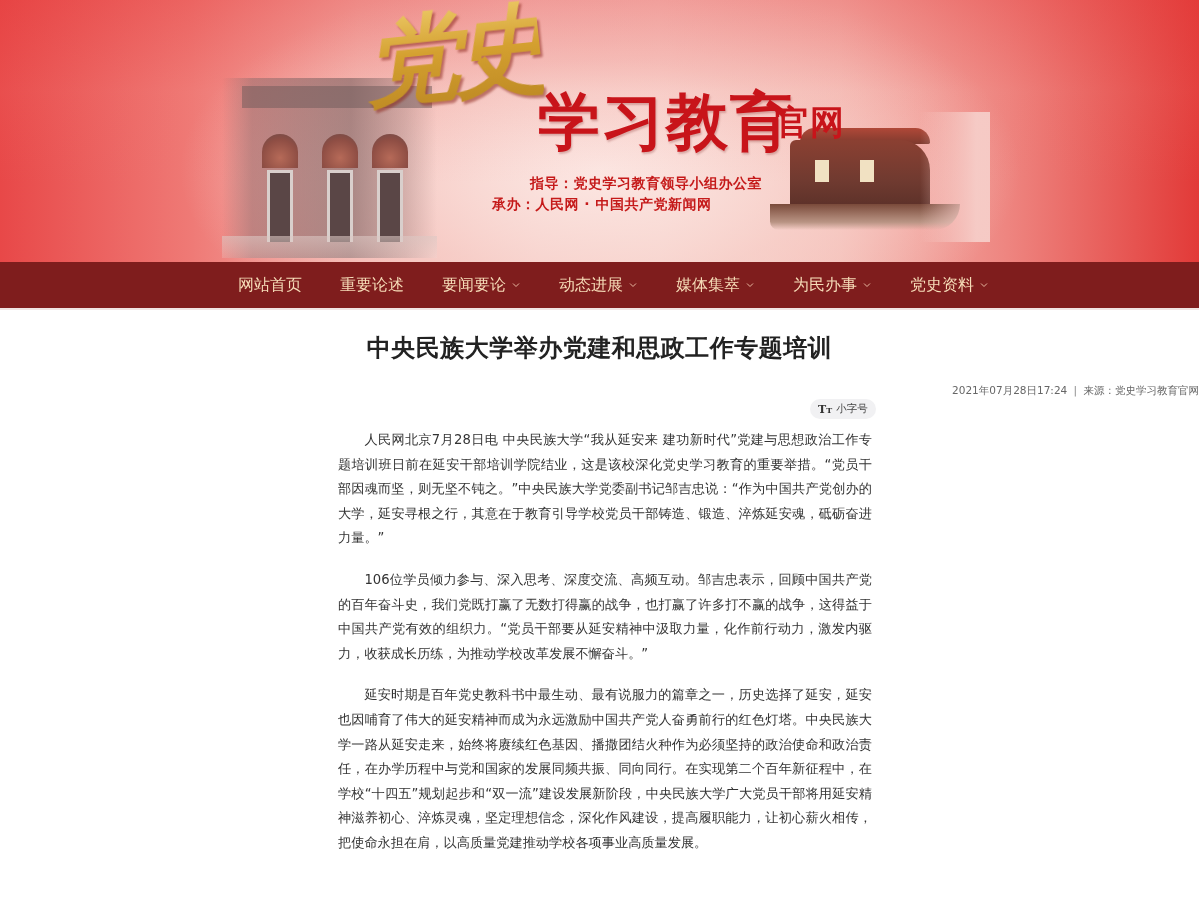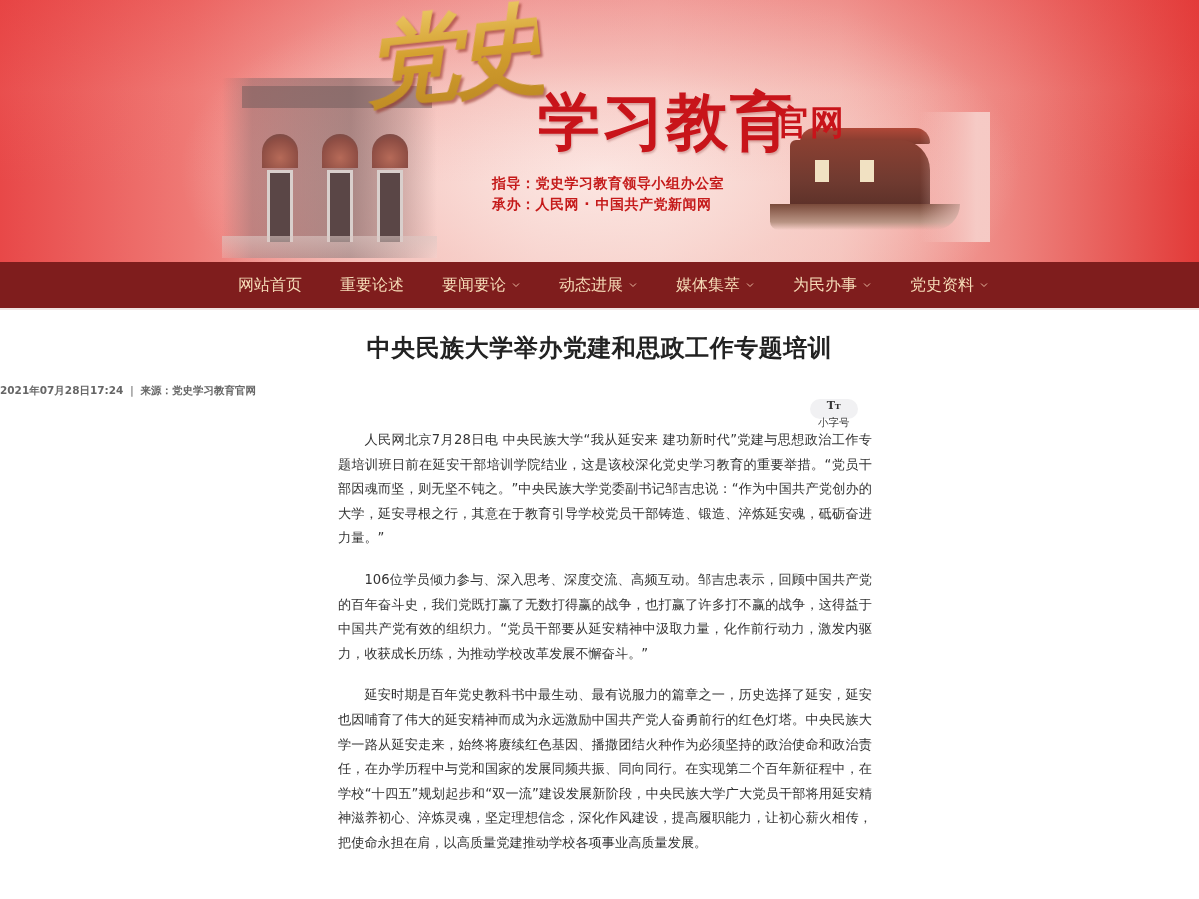--- a/index.html
+++ b/index.html
@@ -97,21 +97,21 @@
     font-size: 34px; font-weight: bold;
     color: #c8141a;
     letter-spacing: 1px;
   }
   .banner-sub {
     position: absolute; left: 492px;
     font-family: "DejaVu Sans", "Liberation Sans", sans-serif;
     font-size: 14px; font-weight: bold; color: #c51a1a;
     letter-spacing: 0.5px;
   }
-  .banner-sub.l1 { top: 175px; }
+  .banner-sub.l1 { top: 175px; margin-left: 38px; }
   .banner-sub.l2 { top: 196px; }
 
   
   .nav {
     width: 1199px; height: 48px;
     background: #7f1d1d;
     border-bottom: 2px solid #f1e5e3;
     display: flex; align-items: center;
     padding-left: 238px;
   }
@@ -131,31 +131,30 @@
   
   .article { width: 1199px; position: relative; }
   .article-title {
     position: absolute; left: 0; width: 1199px; top: 22px;
     text-align: center;
     font-size: 24px; color: #222;
     letter-spacing: 0.5px;
   }
   .meta {
     position: absolute; left: 0; width: 1199px; top: 74px;
-    text-align: left; font-size: 10.5px; color: #666; font-weight: bold;
+    text-align: right; font-size: 10.5px; color: #666;
   }
   .meta .sep { margin: 0 3px; color: #888; }
   .font-toggle {
     position: absolute; left: 810px; top: 89px;
     height: 20px; padding: 0 8px;
     background: #f1f1f3; border-radius: 10px;
     font-size: 10.5px; color: #444;
     display: flex; align-items: center; gap: 4px;
     cursor: pointer;
-    flex-direction: column;
   }
   .font-toggle .tt { font-family: "DejaVu Serif", "Liberation Serif", serif; font-size: 11px; font-weight: bold; color: #333; }
   .font-toggle .tt small { font-size: 8px; }
 
   .body {
     position: absolute; left: 326px; top: 118px; width: 546px;
     font-size: 13.2px; line-height: 24.6px; color: #333;
   }
   .body p { text-indent: 2em; margin-bottom: 17px; text-align: justify; margin-left: 12px; }
 </style>

